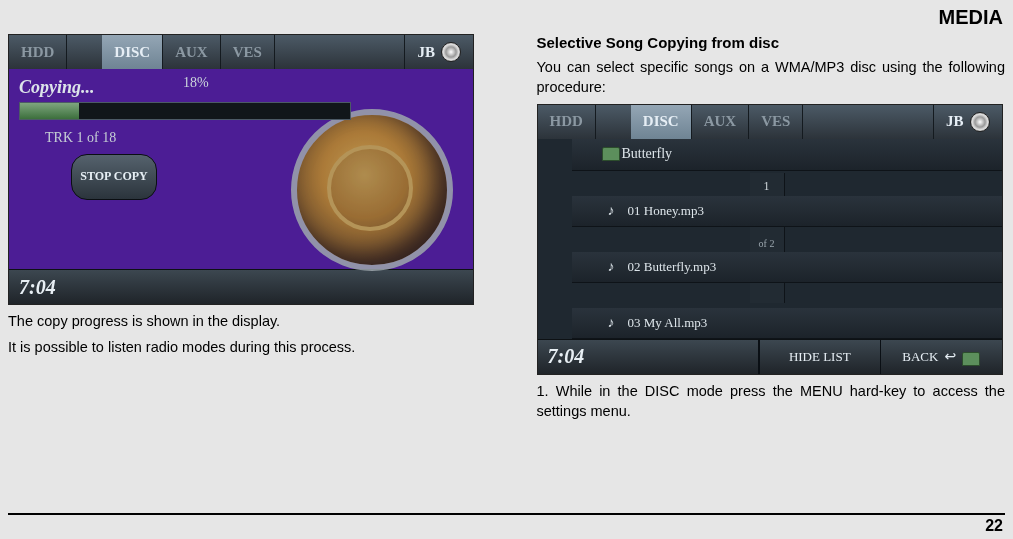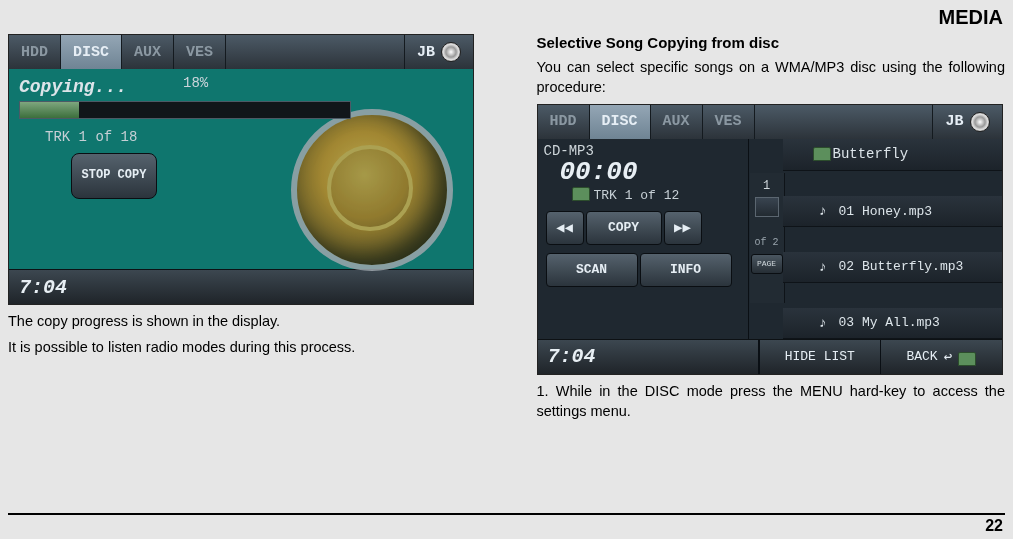--- a/index.html
+++ b/index.html
@@ -25,43 +25,44 @@
     gap: 60px;
   }
   .col {
     flex: 1;
     min-width: 0;
   }
   
   .screen {
     border: 1px solid #222;
     width: 464px;
-    background: #0f766e;
-    position: relative;
-    font-family: Liberation Mono, monospace;
+    background: #4c1d95;
+    position: relative;
+    font-family: Liberation Serif, serif;
     color: #cfd7db;
   }
   .screen-tabs {
     display: flex;
     background: linear-gradient(#4c5a66, #2c333a);
     height: 34px;
     align-items: stretch;
   }
   .tab {
     padding: 0 12px;
     display: flex;
     align-items: center;
     font-size: 15px;
     font-weight: bold;
     color: #8b98a2;
     border-right: 1px solid #141a1f;
   }
   .tab.active {
     background: linear-gradient(#94a6b5, #6f8494);
     color: #e6eef5;
+    margin-left: 35px;
   }
   .tab.jb {
     margin-left: auto;
     border-left: 1px solid #141a1f;
     border-right: none;
     color: #e6eef5;
     gap: 6px;
   }
   .jb-disc {
     width: 18px;
@@ -111,21 +112,21 @@
     width: 84px;
     height: 44px;
     display: flex;
     align-items: center;
     justify-content: center;
     text-align: center;
     font-size: 12px;
     font-weight: bold;
     border: 1px solid #0a0e12;
     background: linear-gradient(#55626d, #2b343c);
-    border-radius: 8px;
+    border-radius: 16px;
     color: #e6eef4;
     line-height: 1.1;
   }
   .clock-bar {
     display: flex;
     align-items: center;
     height: 34px;
     background: linear-gradient(#3c4750, #1f2429);
     border-top: 1px solid #0d1114;
   }
@@ -395,36 +396,20 @@
         <div class="tab">HDD</div>
         <div class="tab active">DISC</div>
         <div class="tab">AUX</div>
         <div class="tab">VES</div>
         <div class="tab jb">
           <span>JB</span>
           <span class="jb-disc"></span>
         </div>
       </div>
       <div class="screen-body2" style="position:relative;">
-        <div class="leftpane">
-          <div class="cdmp3">CD-MP3</div>
-          <div class="bigtime">00:00</div>
-          <div class="trk2">
-            <span class="folder-green"></span><span>TRK 1 of 12</span>
-          </div>
-          <div class="btnrow">
-            <div class="mbtn nav">◀◀</div>
-            <div class="mbtn wide">COPY</div>
-            <div class="mbtn nav">▶▶</div>
-          </div>
-          <div class="btnrow">
-            <div class="mbtn wider">SCAN</div>
-            <div class="mbtn wider">INFO</div>
-          </div>
-        </div>
 
         <div class="pager">
           <div class="num">1</div>
           <div class="thumb"></div>
           <div class="of">of 2</div>
           <div class="pagebtn">PAGE</div>
         </div>
 
         <div class="rightpane" style="margin-left:34px;">
           <div class="folder-row">

